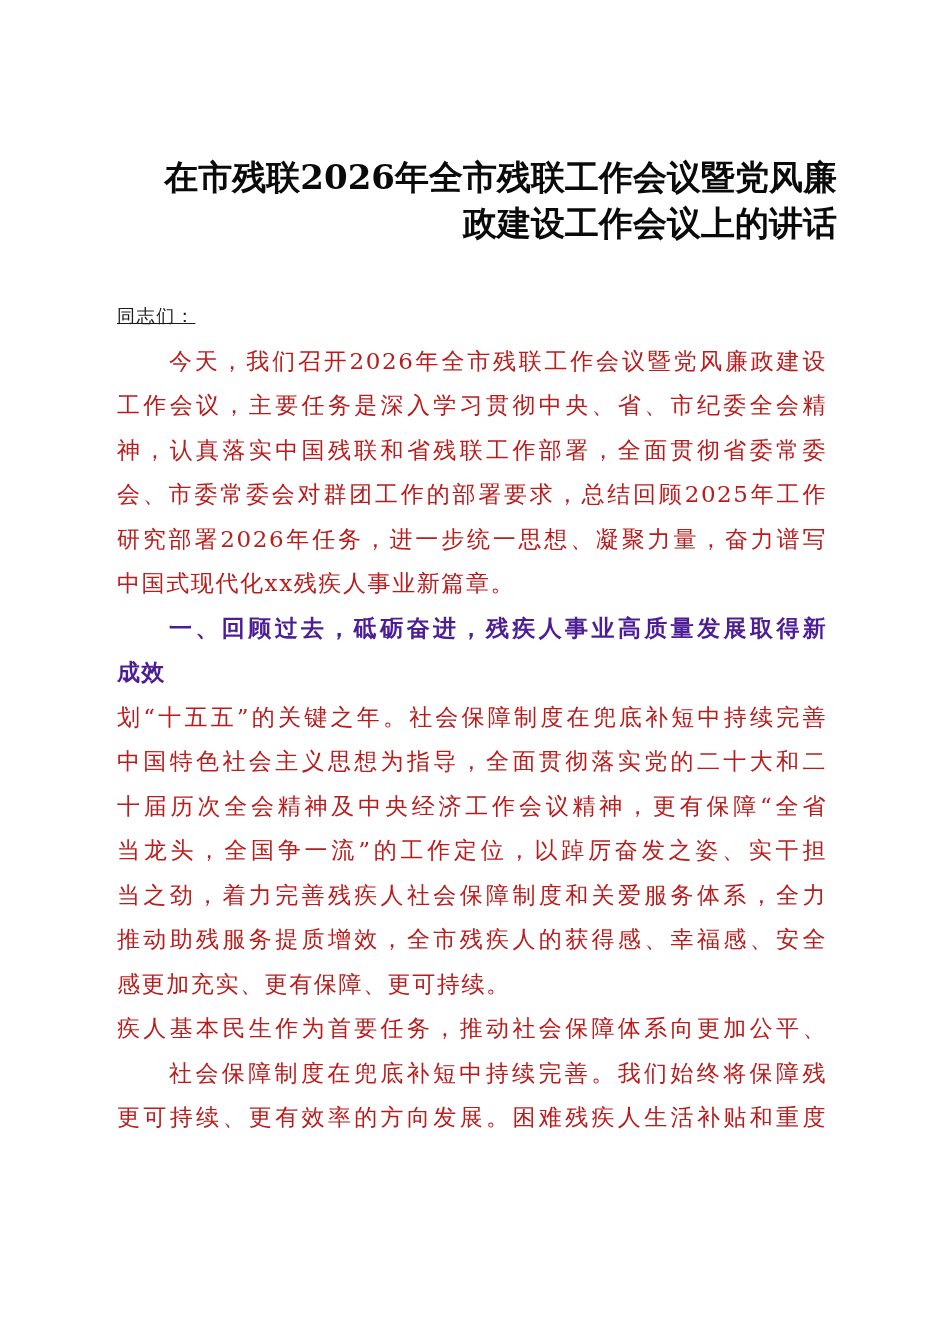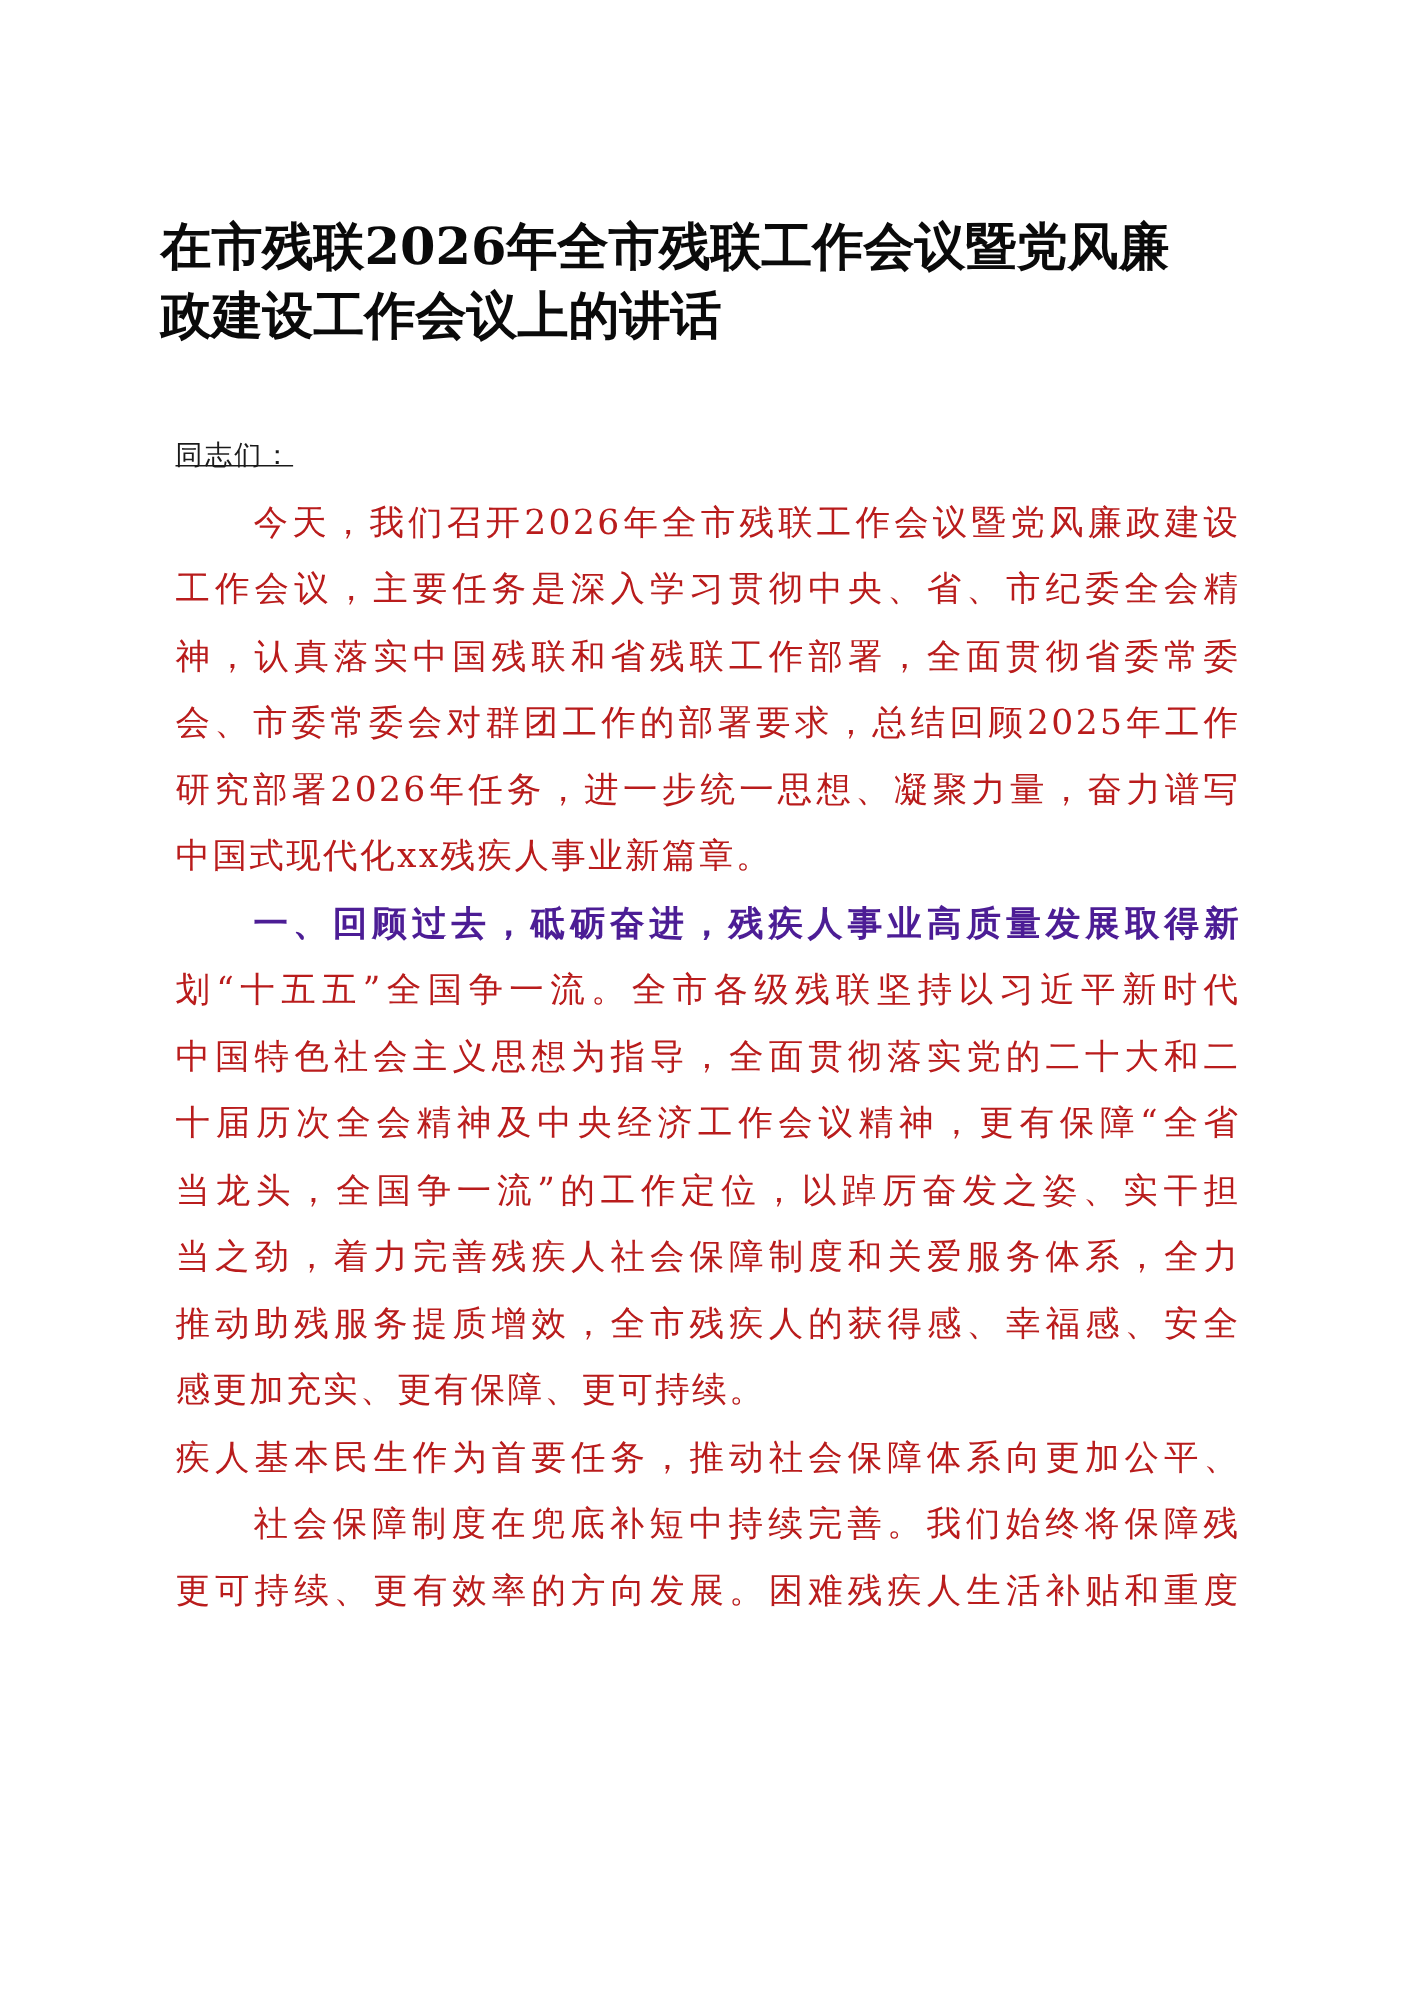--- a/index.html
+++ b/index.html
@@ -18,22 +18,22 @@
     position: absolute;
     left: 117px;
     top: 138px;
     width: 710px;
   }
   .title {
     font-family: "DejaVu Serif", "Liberation Serif", serif;
     font-weight: bold;
     font-size: 34px;
     line-height: 46px;
-    text-align: left;
-    margin: 4px -10px;
+    text-align: right;
+    margin: 16px -10px;
     letter-spacing: 0px;
     color: #0a0a0a;
   }
   .title-line {
     display: block;
     white-space: nowrap;
   }
   .body-text {
     font-family: "DejaVu Serif", "Liberation Serif", serif;
     font-size: 23px;
@@ -89,24 +89,25 @@
     <span class="line indent">今天，我们召开2026年全市残联工作会议暨党风廉政建设</span>
     <span class="line">工作会议，主要任务是深入学习贯彻中央、省、市纪委全会精</span>
     <span class="line">神，认真落实中国残联和省残联工作部署，全面贯彻省委常委</span>
     <span class="line">会、市委常委会对群团工作的部署要求，总结回顾2025年工作</span>
     <span class="line">研究部署2026年任务，进一步统一思想、凝聚力量，奋力谱写</span>
     <span class="line last">中国式现代化xx残疾人事业新篇章。</span>
   </div>
 
   <div class="heading">
     <span class="line indent">一、回顾过去，砥砺奋进，残疾人事业高质量发展取得新</span>
+    <span class="line last">成效</span>
   </div>
 
   <div class="body-text">
-    <span class="line">划“十五五”全国争一流。全市各级残联坚持以习近平新时代</span>
+    <span class="line">划“十五五”的关键之年。社会保障制度在兜底补短中持续完善</span>
     <span class="line">中国特色社会主义思想为指导，全面贯彻落实党的二十大和二</span>
     <span class="line">十届历次全会精神及中央经济工作会议精神，更有保障“全省</span>
     <span class="line">当龙头，全国争一流”的工作定位，以踔厉奋发之姿、实干担</span>
     <span class="line">当之劲，着力完善残疾人社会保障制度和关爱服务体系，全力</span>
     <span class="line">推动助残服务提质增效，全市残疾人的获得感、幸福感、安全</span>
     <span class="line last">感更加充实、更有保障、更可持续。</span>
   </div>
 
   <div class="body-text">
     <span class="line">疾人基本民生作为首要任务，推动社会保障体系向更加公平、</span>

